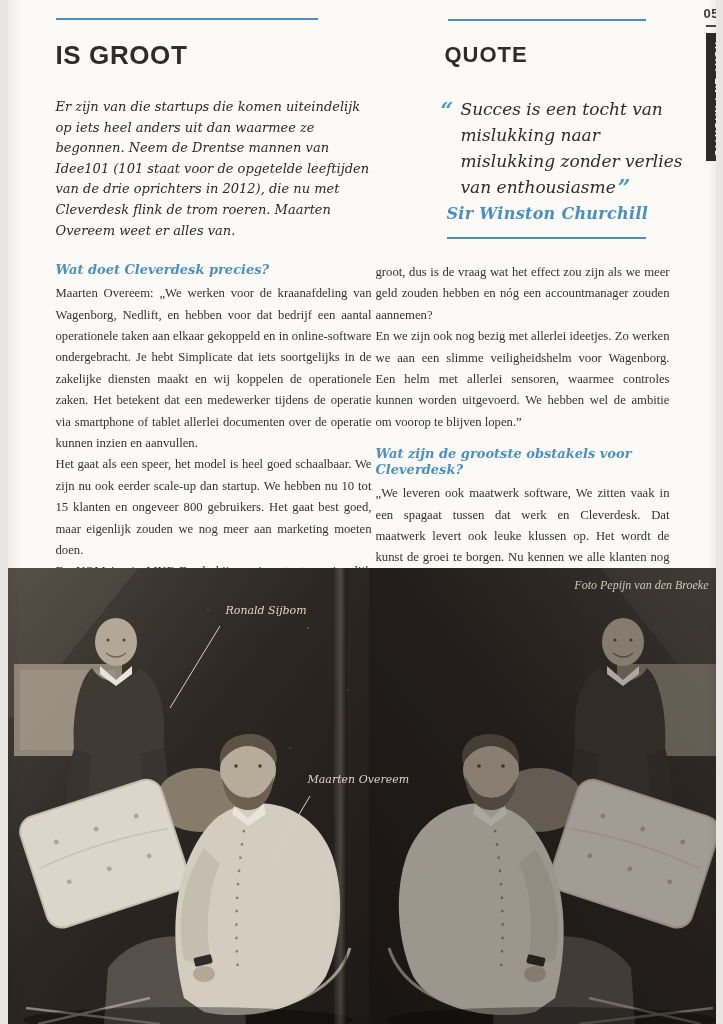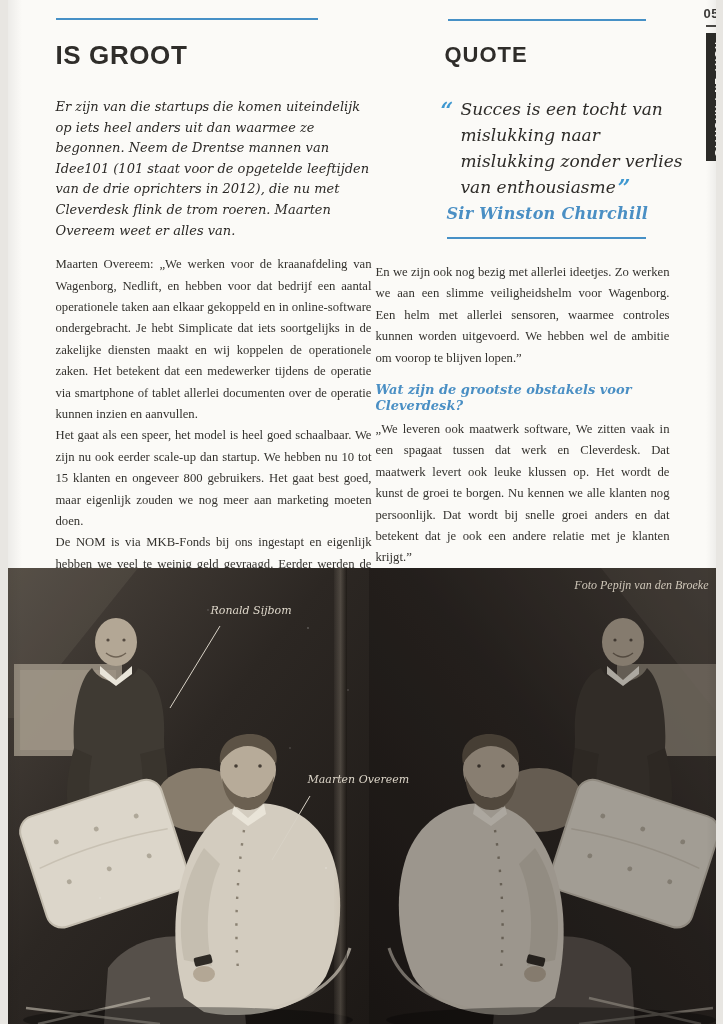--- a/index.html
+++ b/index.html
@@ -61,21 +61,21 @@
   .photo{position:absolute;left:0;top:568px;width:723px;height:456px;background:#27221f;overflow:hidden;}
   .photo-half{position:absolute;top:0;width:362px;height:456px;}
   .photo-half.left{left:0;}
   .photo-half.right{left:361px;transform:scaleX(-1);}
   .photo-half svg{display:block;width:100%;height:100%;}
   .darken{position:absolute;left:361px;top:0;width:362px;height:456px;background:rgba(14,11,9,.28);}
   .seam{position:absolute;left:326px;top:0;width:13px;height:456px;
     background:linear-gradient(90deg,rgba(190,178,160,.05),rgba(190,178,160,.25),rgba(20,16,12,.5));}
   .photo-label{position:absolute;font-family:"DejaVu Serif",serif;font-style:italic;
     font-size:11px;color:#ded7ca;white-space:nowrap;z-index:4;}
-  .label-ronald{left:203px;top:36px;text-align:center;}
+  .label-ronald{left:218px;top:36px;text-align:center;}
   .label-maarten{left:300px;top:205px;}
   .photo-credit{position:absolute;right:22px;top:10px;font-family:Liberation Serif, serif;
     font-style:italic;font-size:12px;color:#cfc7b9;z-index:4;}
   .pointer-overlay{position:absolute;left:0;top:0;width:723px;height:456px;z-index:3;}
 </style>
 </head>
 <body>
 
 <div id="page">
 
@@ -89,38 +89,40 @@
     <span>KORT EN PRACHTIG</span>
   </div>
 
   <div class="col-left">
     <div class="headline">
       <span>IS GROOT</span>
     </div>
 
     <p class="intro">Er zijn van die startups die komen uiteindelijk op iets heel anders uit dan waarmee ze begonnen. Neem de Drentse mannen van Idee101 (101 staat voor de opgetelde leeftijden van de drie oprichters in 2012), die nu met Cleverdesk flink de trom roeren. Maarten Overeem weet er alles van.</p>
 
+    <div class="subhead first-sub">Wat doet Cleverdesk precies?</div>
     <p class="body-p">Maarten Overeem: „We werken voor de kraanafdeling van Wagenborg, Nedlift, en hebben voor dat bedrijf een aantal operationele taken aan elkaar gekoppeld en in online-software ondergebracht. Je hebt Simplicate dat iets soortgelijks in de zakelijke diensten maakt en wij koppelen de operationele zaken. Het betekent dat een medewerker tijdens de operatie via smartphone of tablet allerlei documenten over de operatie kunnen inzien en aanvullen.</p>
     <p class="body-p">Het gaat als een speer, het model is heel goed schaalbaar. We zijn nu ook eerder scale-up dan startup. We hebben nu 10 tot 15 klanten en ongeveer 800 gebruikers. Het gaat best goed, maar eigenlijk zouden we nog meer aan marketing moeten doen.</p>
     <p class="body-p">De NOM is via MKB-Fonds bij ons ingestapt en eigenlijk hebben we veel te weinig geld gevraagd. Eerder werden de projecten van Cleverdesk gebruikt als funding voor de verdere ontwikkeling. Met het geld van de NOM gaan we veel sneller. Ons streven is straks 275 klanten met 15000 gebruikers te hebben.”</p>
 
     <div class="subhead">Loopt het met Cleverdesk volgens verwachting?</div>
     <p class="body-p">„Na de eerste klant dachten we nog: lucky shot. Maar die gedachten veranderden heel snel toen het bleef lopen. De schaalbaarheid van Cleverdesk is</p>
   </div>
 
   <div class="quote-head">QUOTE</div>
   <div class="quote-block">
     <span class="quote-text-wrap">
       <span class="qmark qopen">“</span><span class="qtext">Succes is een tocht van mislukking naar mislukking zonder verlies van enthousiasme</span><span class="qmark qclose">”</span>
     </span>
   </div>
   <div class="attribution">Sir Winston Churchill</div>
   <div class="rule rule-quote"></div>
 
   <div class="col-right">
+    <p class="body-p">groot, dus is de vraag wat het effect zou zijn als we meer geld zouden hebben en nóg een accountmanager zouden aannemen?</p>
     <p class="body-p">En we zijn ook nog bezig met allerlei ideetjes. Zo werken we aan een slimme veiligheidshelm voor Wagenborg. Een helm met allerlei sensoren, waarmee controles kunnen worden uitgevoerd. We hebben wel de ambitie om voorop te blijven lopen.”</p>
 
     <div class="subhead">Wat zijn de grootste obstakels voor Cleverdesk?</div>
     <p class="body-p">„We leveren ook maatwerk software, We zitten vaak in een spagaat tussen dat werk en Cleverdesk. Dat maatwerk levert ook leuke klussen op. Het wordt de kunst de groei te borgen. Nu kennen we alle klanten nog persoonlijk. Dat wordt bij snelle groei anders en dat betekent dat je ook een andere relatie met je klanten krijgt.”</p>
 
     <div class="subhead">Wanneer is de grote doorbraak?</div>
     <p class="body-p">„Wat is een grote doorbraak? Stel dat we volgend jaar elke week een nieuwe klant krijgen. Dan zit je snel aan verdubbeling van de opbrengsten terwijl de kosten niet bovenmatig stijgen. Misschien kunnen we dat bereiken door extra geld op te halen. We hebben volop ideeën, maar het is voor ons zaak om eerst balans en focus zien te vinden.”</p>
   </div>
 
   <div class="photo">

